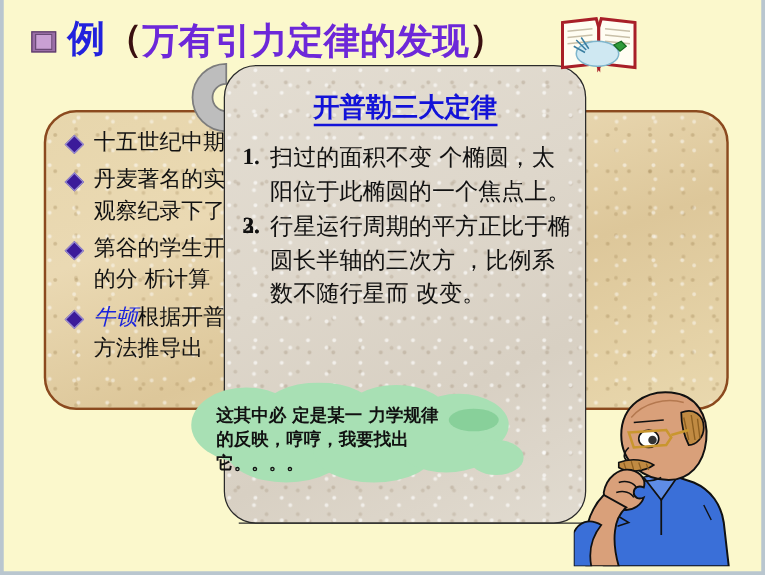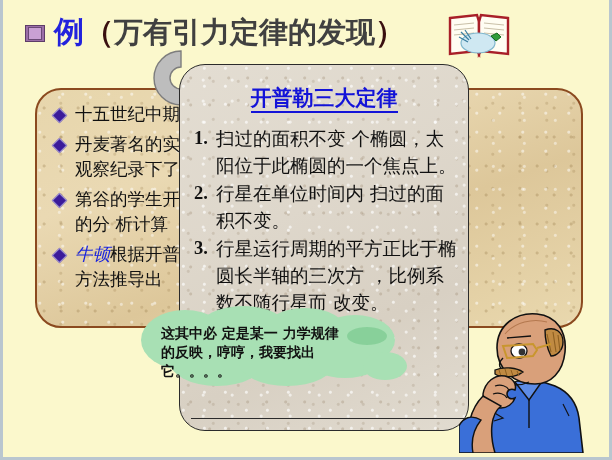--- a/index.html
+++ b/index.html
@@ -66,21 +66,21 @@
   }
   #title-paren-open, #title-paren-close {
     font-size: 30px;
     font-weight: bold;
     color: #3a1010;
     line-height: 1;
   }
   #title-sub {
     font-size: 29px;
     font-weight: bold;
-    color: #404040;
+    color: #6d28d9;
     line-height: 1;
     white-space: nowrap;
   }
 
   
   #book-icon {
     position: absolute;
     right: 98px;
     top: 12px;
     width: 64px;
@@ -156,21 +156,20 @@
     background:
       radial-gradient(circle at 16% 18%, rgba(255,255,255,0.65) 0 1px, transparent 2px),
       radial-gradient(circle at 56% 48%, rgba(150,130,105,0.3) 0 1px, transparent 2px),
       radial-gradient(circle at 80% 72%, rgba(255,255,255,0.6) 0 1px, transparent 2px),
       radial-gradient(circle at 33% 86%, rgba(150,130,105,0.24) 0 1px, transparent 2px),
       linear-gradient(155deg, #e3ddd2 0%, #ded7cb 40%, #d8d0c3 70%, #e1dbd0 100%);
     background-size: 21px 18px, 19px 27px, 29px 21px, 25px 19px, 100% 100%;
     z-index: 35;
     box-sizing: border-box;
     overflow: hidden;
-    margin-top: 12px;
   }
   #kepler-heading {
     margin: 22px auto 0 auto;
     width: fit-content;
     font-size: 21px;
     font-weight: bold;
     color: #1313d8;
     border-bottom: 2px solid #1313d8;
     padding-bottom: 1px;
     line-height: 1.1;
@@ -195,21 +194,21 @@
     left: 0;
     top: 0;
     font-size: 18.5px;
     font-weight: bold;
     font-family: "Liberation Serif", serif;
   }
 
   
   #thought-bubble {
     position: absolute;
-    left: 136px;
+    left: 148px;
     top: 306px;
     width: 268px;
     height: 92px;
     z-index: 55;
     text-decoration: underline;
   }
   #thought-bubble svg { position: absolute; left: 0; top: 0; }
   #thought-text {
     position: absolute;
     left: 22px;
@@ -300,21 +299,20 @@
 
   <div id="kepler-callout">
     <div id="kepler-heading">开普勒三大定律</div>
     <ul id="kepler-list">
       <li>
         <span class="num">1.</span>
         <span>扫过的面积不变 个椭圆，太阳位于此椭圆的一个焦点上。</span>
       </li>
       <li>
         <span class="num">2.</span>
-        <span>行星在单位时间内 扫过的面积不变。</span>
       </li>
       <li>
         <span class="num">3.</span>
         <span>行星运行周期的平方正比于椭圆长半轴的三次方 ，比例系数不随行星而 改变。</span>
       </li>
     </ul>
   </div>
 
   <div id="callout-baseline"></div>
 

